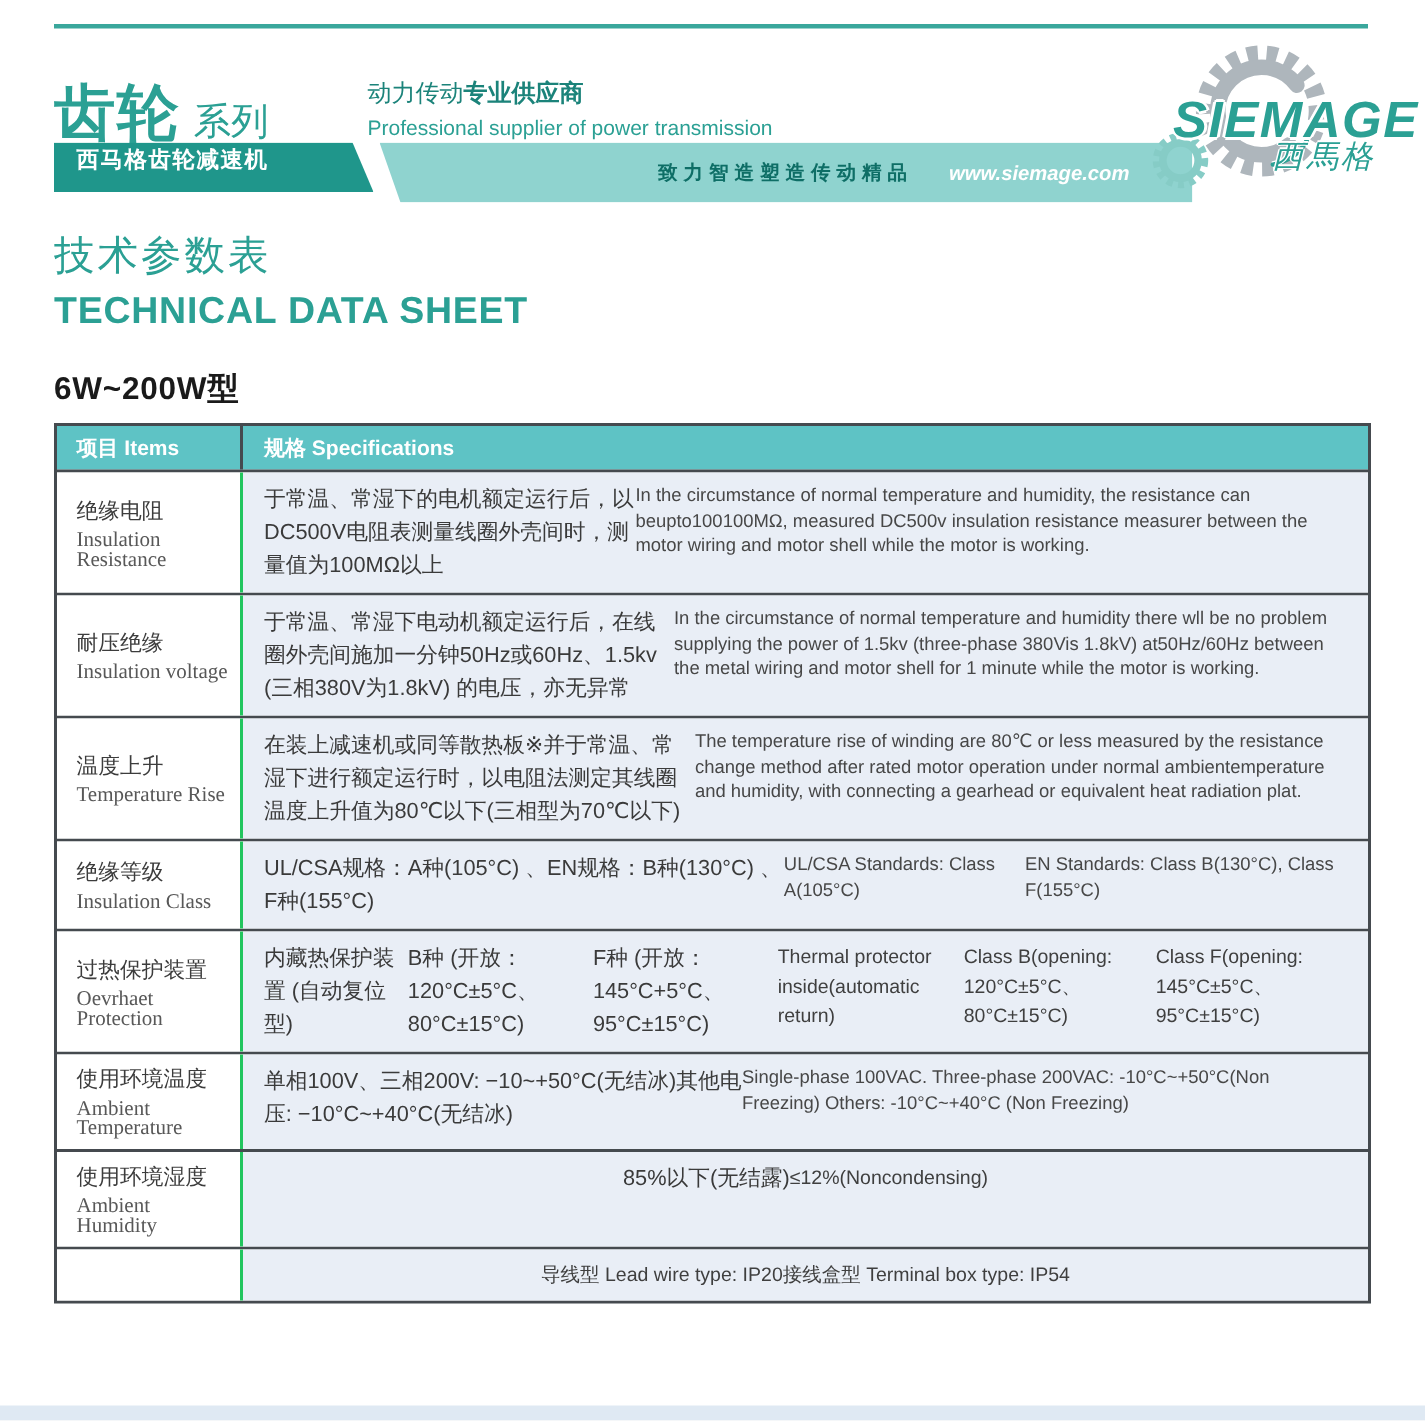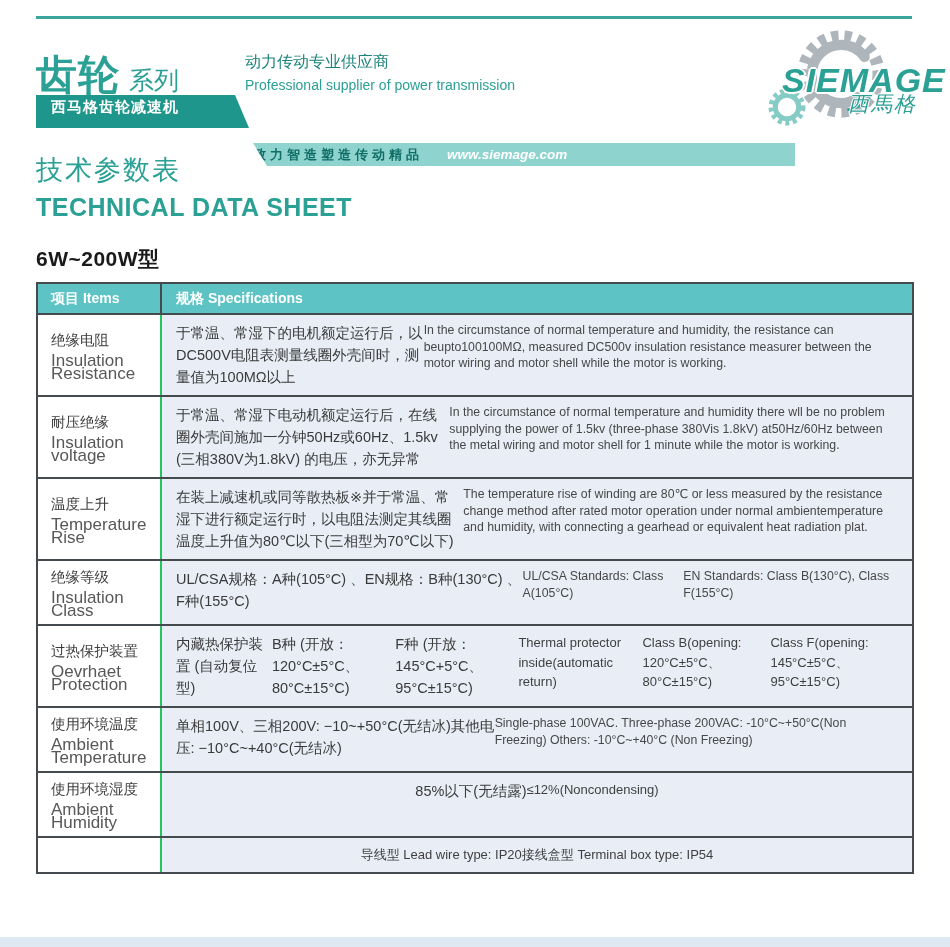--- a/index.html
+++ b/index.html
@@ -9,32 +9,32 @@
     font-family:"Liberation Sans","DejaVu Sans",sans-serif; overflow:hidden;
     margin:0 auto;
   }
   
   .top-line { position:absolute; left:36px; right:38px; top:16px; height:3px; background:#3aa79c; }
   .brand { position:absolute; left:36px; top:48px; white-space:nowrap; }
   .brand-cn { font-size:41px; font-weight:bold; color:#2ba094; letter-spacing:1px; }
   .brand-series { font-size:25px; color:#2ba094; margin-left:9px; }
   .slogan { position:absolute; left:245px; top:52px; }
   .slogan-cn { font-size:16px; color:#1b837a; }
-  .slogan-cn b { font-weight:normal; }
+  .slogan-cn b { font-weight:bold; }
   .slogan-en { font-size:14px; color:#2ba094; margin-top:4px; }
   .bar-dark {
     position:absolute; left:36px; top:95px; width:213px; height:33px; background:#1f968b;
     clip-path:polygon(0 0, calc(100% - 14px) 0, 100% 100%, 0 100%);
     color:#fff; font-size:15px; font-weight:bold; line-height:23px; padding-left:15px;
     letter-spacing:1px;
   }
   .bar-light {
-    position:absolute; left:253px; top:95px; width:542px; height:23px; background:#8fd3cf;
+    position:absolute; left:253px; top:95px; width:542px; height:40px; background:#8fd3cf;
     clip-path:polygon(0 0, 100% 0, 100% 100%, 14px 100%);
-    display:flex; align-items:center; gap:24px; padding-right:42px;margin-top:48px;
+    display:flex; align-items:center; justify-content:flex-end; gap:24px; padding-right:42px;
   }
   .ribbon-text { font-size:13px; font-weight:bold; color:#0e6e66; letter-spacing:4px; }
   .website { font-size:13.5px; font-weight:bold; font-style:italic; color:#ffffff; }
   .logo { position:absolute; left:782px; top:26px; width:158px; height:98px; }
   .logo svg.big-gear { position:absolute; left:12px; top:0; }
   .small-gear { position:absolute; left:-16px; top:60px; }
   .logo-text {
     position:absolute; left:0px; top:35px; font-size:34px; font-weight:bold; font-style:italic;
     color:#2ba094; letter-spacing:1px;
     text-shadow:-2px 0 #fff,2px 0 #fff,0 -2px #fff,0 2px #fff,-1px -1px #fff,1px 1px #fff,1px -1px #fff,-1px 1px #fff;
@@ -50,21 +50,21 @@
   .title-en { font-size:25px; color:#2ba094; font-weight:bold; margin-top:5px; letter-spacing:0.5px; }
   .model { font-size:21px; color:#1a1a1a; font-weight:bold; margin-top:23px; letter-spacing:0.5px; }
   
   .dtable { margin-top:9px; border:2px solid #454a4f; }
   .thead { display:flex; background:#5ec3c5; height:29px; }
   .hcell-items { flex:0 0 124px; border-right:2px solid #454a4f; color:#fff; font-size:14px; font-weight:bold; line-height:29px; padding-left:13px; }
   .hcell-specs { flex:1; color:#fff; font-size:14px; font-weight:bold; line-height:29px; padding-left:14px; }
   .trow { display:flex; border-top:2px solid #454a4f; }
   .lcell { flex:0 0 124px; border-right:2px solid #22c55e; background:#fff; display:flex; flex-direction:column; justify-content:center; padding:7px 6px 7px 13px; }
   .label-cn { font-size:14.5px; color:#3c3c3c; }
-  .label-en { font-size:17px; color:#585858; margin-top:4px; line-height:13px; }
+  .label-en { font-size:14px; color:#585858; margin-top:4px; line-height:13px;font-family:Liberation Serif, serif; }
   .rcell { flex:1; background:#e9eef6; display:flex; flex-direction:row; justify-content:center; padding:7px 14px 7px 14px; }
   .line.cn  { font-size:14.5px; line-height:22px; color:#3a3a3a; }
   .line.en  { font-size:12.3px; line-height:16.5px; color:#474747; }
   .line.mix { font-size:13px;   line-height:19.5px; color:#3f3f3f; }
   .bottom-strip { position:absolute; left:0; right:0; bottom:0; height:10px; background:#dfe9f3; }
 </style>
 </head>
 <body>
 
 <div class="page">

